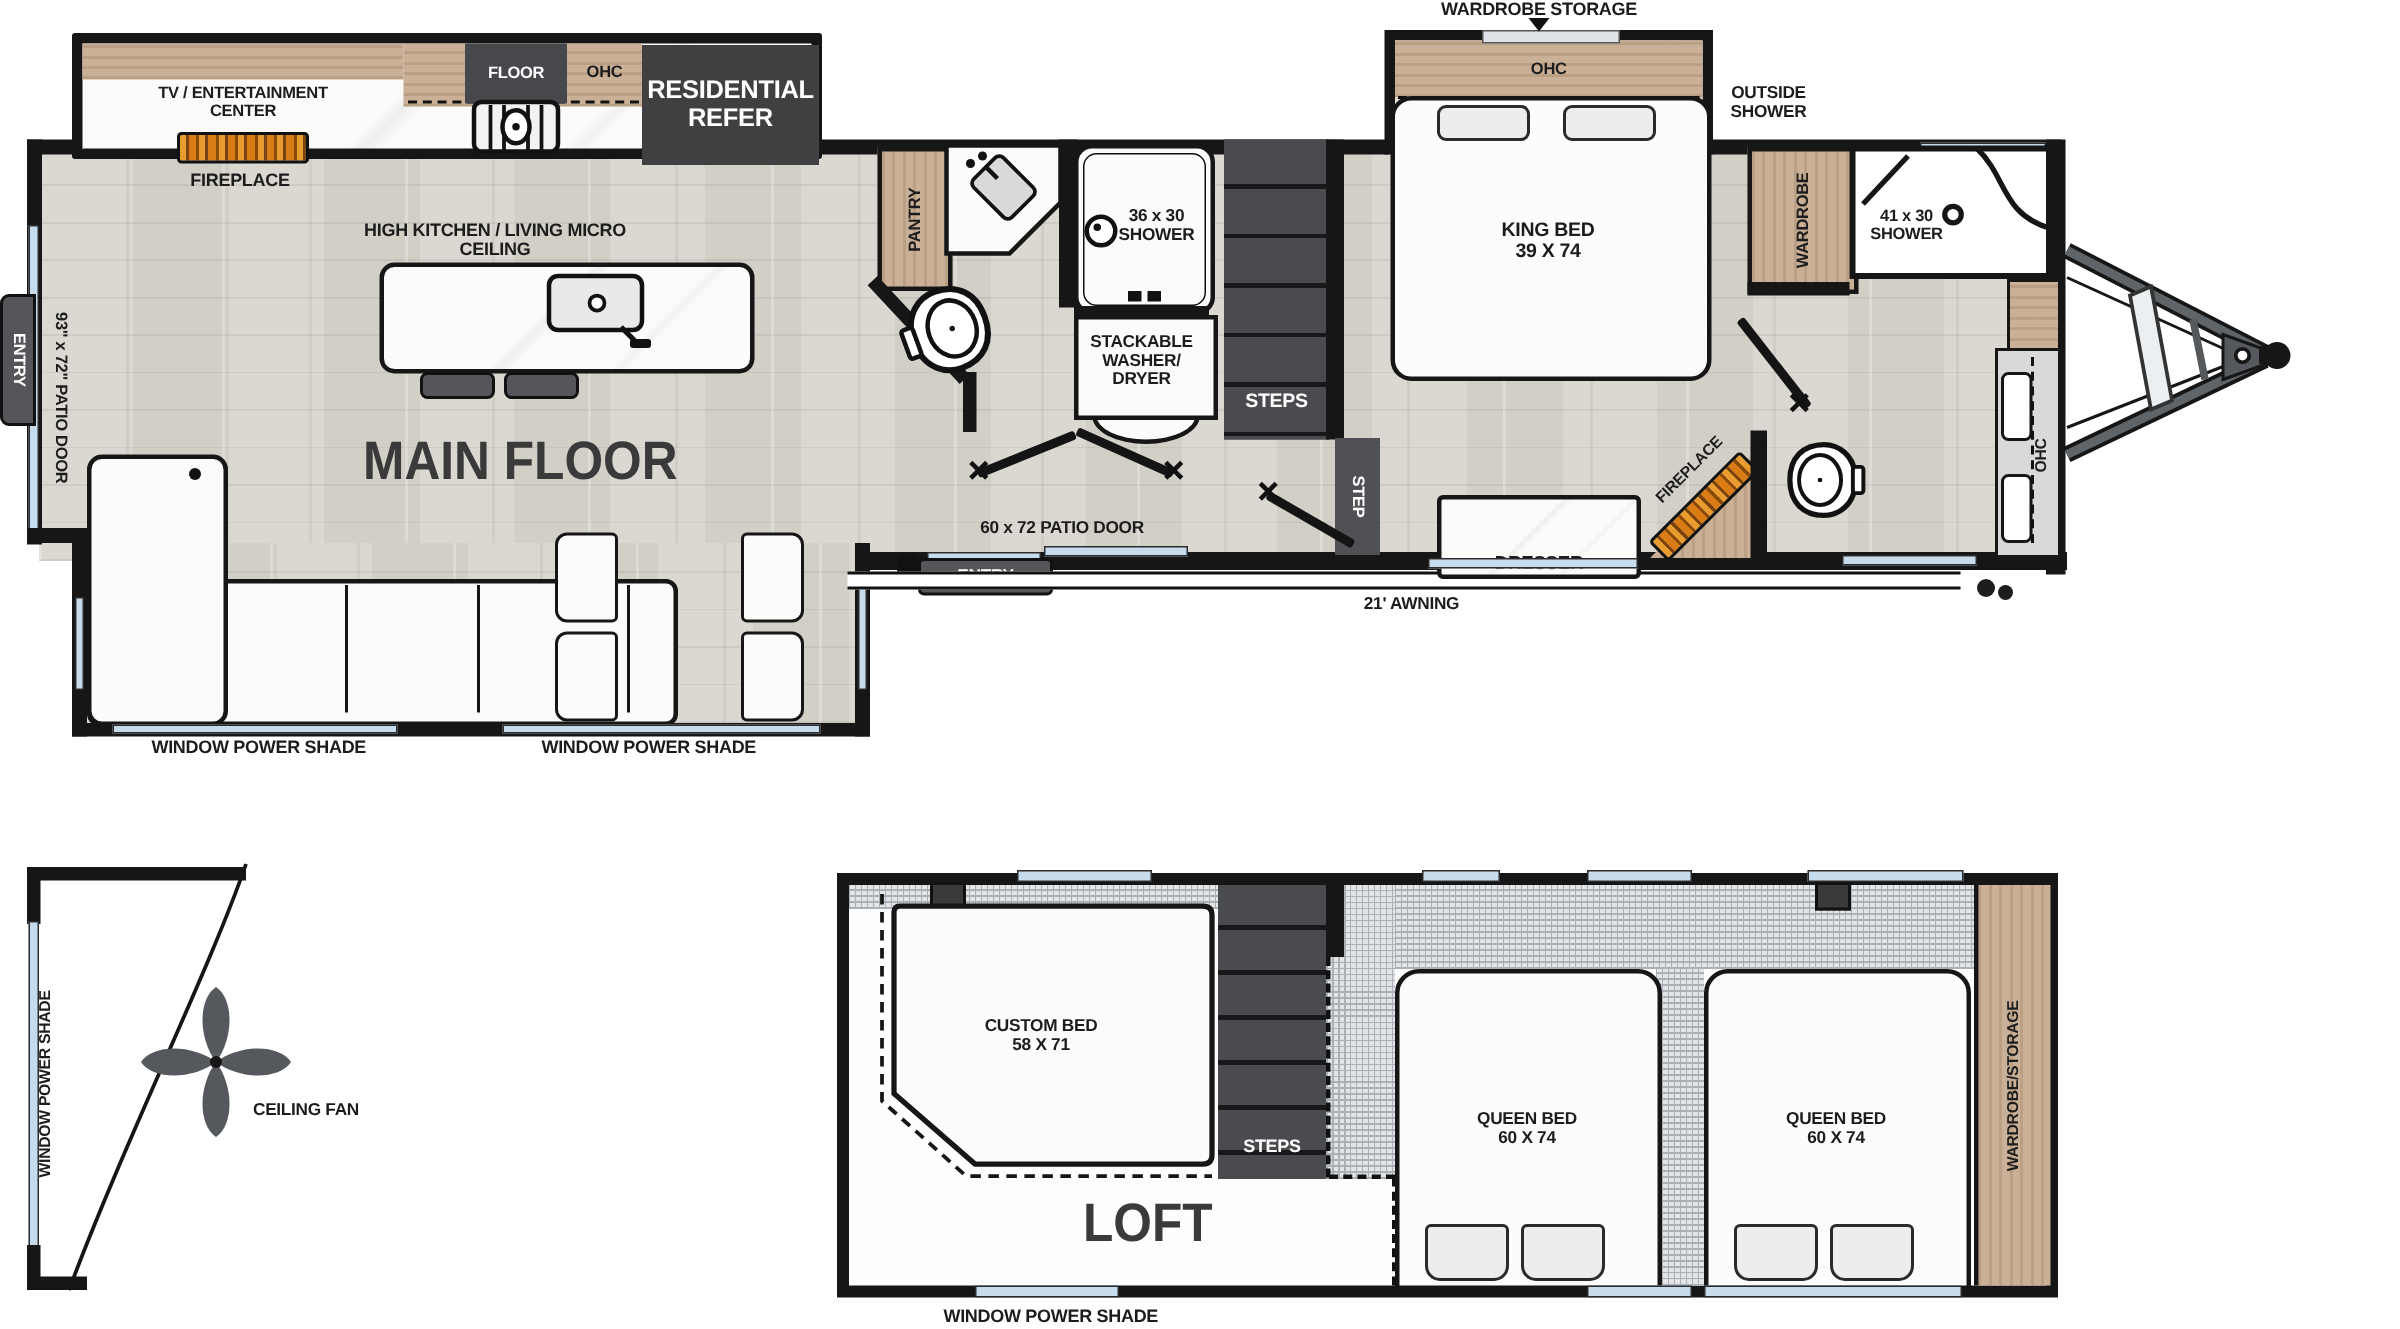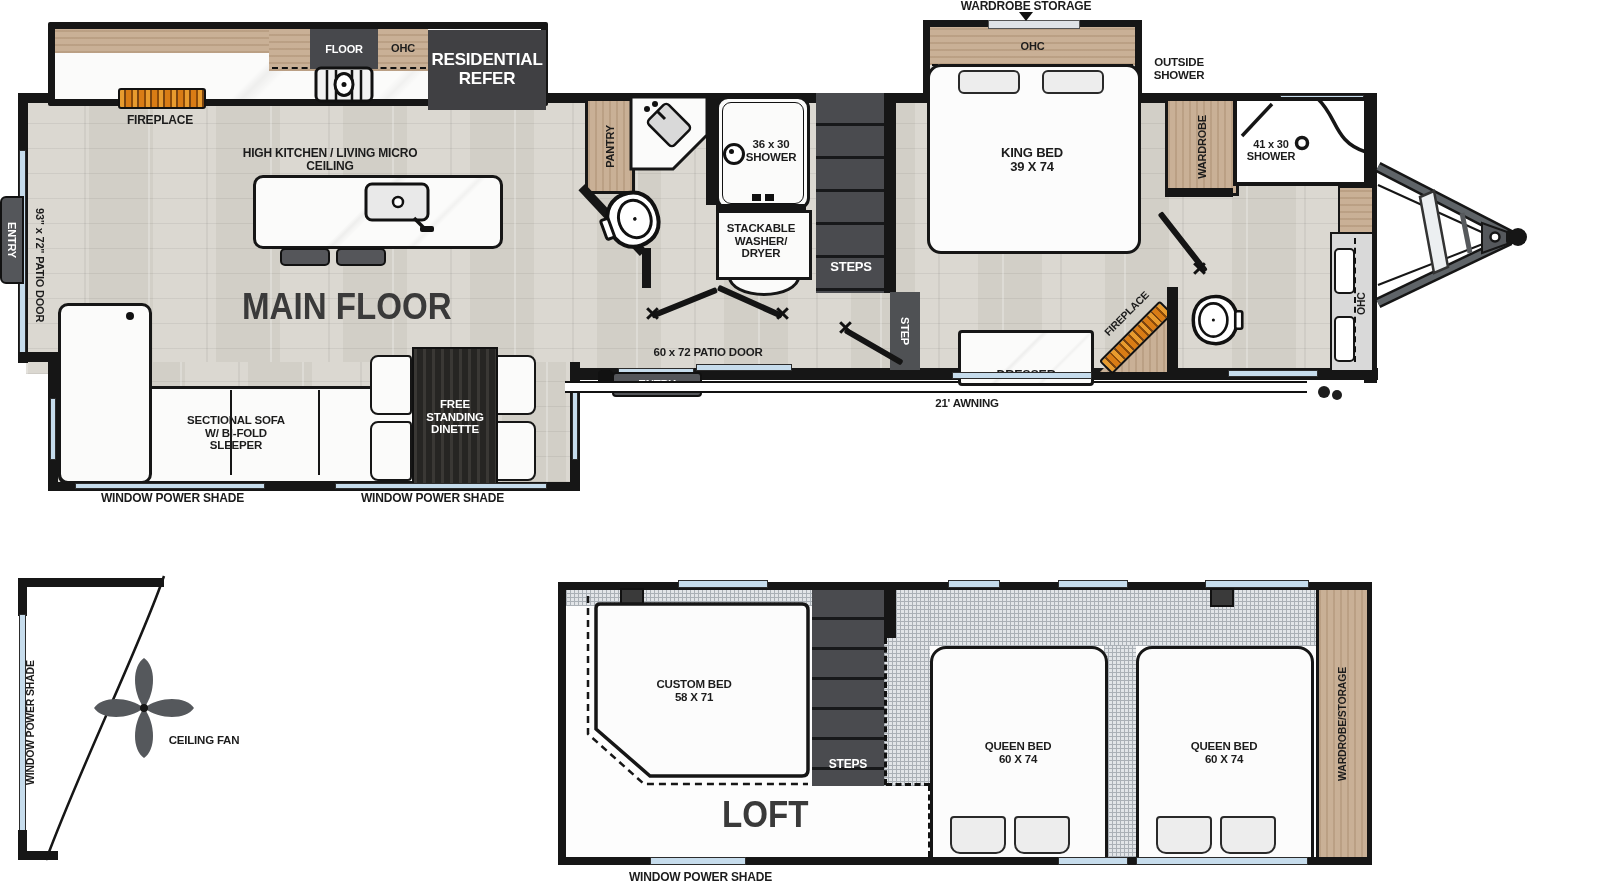--- a/index.html
+++ b/index.html
@@ -60,20 +60,22 @@
 
   <div class="dark" style="left:0px;top:196px;width:20px;height:84px;border:2px solid #111;border-radius:6px 0 0 6px;background:#54565a;display:flex;align-items:center;justify-content:center">
     <span class="lbl lblw vt-down" style="position:static;font-size:11px">ENTRY</span>
   </div>
   <div class="lbl vt-down" style="left:30px;top:158px;width:16px;height:214px;font-size:11px">93" x 72" PATIO DOOR</div>
 
   <div class="wall" style="left:48px;top:22px;width:500px;height:84px;border-radius:2px"></div>
   <div class="whitebox marble" style="left:55px;top:29px;width:486px;height:71px;border:none;background-color:#fbfbfa"></div>
   <div class="wall" style="left:55px;top:99px;width:490px;height:4px"></div>
   <div class="wood" style="left:55px;top:29px;width:214px;height:24px"></div>
+  <div class="lbl" style="left:60px;top:56px;width:204px;height:28px;font-size:11px">TV / ENTERTAINMENT
+CENTER</div>
   <div class="wood" style="left:269px;top:29px;width:159px;height:42px"></div>
   <div class="dashline" style="left:272px;top:67px;width:154px"></div>
   <div class="dark" style="left:310px;top:29px;width:68px;height:40px;display:flex;align-items:center;justify-content:center">
     <span class="lbl lblw" style="position:static;font-size:11px">FLOOR</span>
   </div>
   <div class="abs" style="left:313px;top:66px;width:62px;height:38px">
     <svg width="62" height="38" viewBox="0 0 62 38">
       <rect x="3" y="2" width="56" height="33" rx="5" fill="#f2f2f2" stroke="#111" stroke-width="3"></rect>
       <line x1="14" y1="4" x2="14" y2="35" stroke="#111" stroke-width="2.5"></line>
       <line x1="23" y1="4" x2="23" y2="35" stroke="#111" stroke-width="2.5"></line>
@@ -112,33 +114,25 @@
   <div class="win" style="left:50px;top:398px;width:6px;height:62px"></div>
   <div class="win" style="left:572px;top:388px;width:6px;height:72px"></div>
 
   <div class="whitebox" style="left:58px;top:386px;width:388px;height:92px;border-radius:8px"></div>
   <div class="whitebox" style="left:58px;top:303px;width:88px;height:175px;border-radius:10px"></div>
   <div class="seam" style="left:230px;top:390px;width:2px;height:85px"></div>
   <div class="seam" style="left:318px;top:390px;width:2px;height:85px"></div>
   <div class="seam" style="left:418px;top:390px;width:2px;height:85px"></div>
   <div class="abs" style="left:126px;top:312px;width:8px;height:8px;border-radius:50%;background:#111"></div>
   <div class="abs" style="left:404px;top:396px;width:8px;height:8px;border-radius:50%;background:#111"></div>
-  <div class="lbl" style="left:152px;top:414px;width:168px;height:44px">SECTIONAL SOFA
-W/ BI-FOLD
-SLEEPER</div>
 
   <div class="whitebox" style="left:370px;top:355px;width:38px;height:56px;border-width:2.5px;border-radius:8px 4px 4px 8px"></div>
   <div class="whitebox" style="left:370px;top:421px;width:38px;height:56px;border-width:2.5px;border-radius:8px 4px 4px 8px"></div>
   <div class="whitebox" style="left:494px;top:355px;width:38px;height:56px;border-width:2.5px;border-radius:4px 8px 8px 4px"></div>
   <div class="whitebox" style="left:494px;top:421px;width:38px;height:56px;border-width:2.5px;border-radius:4px 8px 8px 4px"></div>
-  <div class="abs" style="left:412px;top:347px;width:82px;height:136px;border:2px solid #111;background:repeating-linear-gradient(90deg,#3a3835 0 3px,#262523 3px 9px);display:flex;align-items:center;justify-content:center">
-    <span class="lbl lblw" style="position:static">FREE
-STANDING
-DINETTE</span>
-  </div>
   <div class="win" style="left:75px;top:483px;width:190px;height:6px"></div>
   <div class="win" style="left:335px;top:483px;width:212px;height:6px"></div>
   <div class="lbl" style="left:95px;top:492px;width:155px;height:14px;font-size:12px">WINDOW POWER SHADE</div>
   <div class="lbl" style="left:355px;top:492px;width:155px;height:14px;font-size:12px">WINDOW POWER SHADE</div>
 
   <div class="woodv" style="left:585px;top:98px;width:44px;height:90px;border:3px solid #161616;display:flex;align-items:center;justify-content:center">
     <span class="lbl vt-up" style="position:static;font-size:11px">PANTRY</span>
   </div>
   <div class="abs" style="left:629px;top:95px;width:82px;height:76px">
     <svg width="82" height="76" viewBox="0 0 82 76">
@@ -193,21 +187,21 @@
   <div class="hinge" style="left:1193px;top:262px"></div>
 
   <div class="lbl" style="left:638px;top:346px;width:140px;height:14px">60 x 72 PATIO DOOR</div>
   <div class="win" style="left:618px;top:368px;width:76px;height:7px"></div>
   <div class="win" style="left:696px;top:364px;width:96px;height:7px"></div>
   <div class="abs" style="left:598px;top:370px;width:15px;height:17px;background:#111;border-radius:4px"></div>
   <div class="dark" style="left:612px;top:372px;width:86px;height:21px;background:#54565a;border:2px solid #111;border-radius:4px;display:flex;align-items:center;justify-content:center">
     <span class="lbl lblw" style="position:static">ENTRY</span>
   </div>
   <div class="abs" style="left:565px;top:381px;width:742px;height:8px;background:#fff;border-top:2px solid #111;border-bottom:2px solid #111"></div>
-  <div class="lbl" style="left:922px;top:397px;width:90px;height:14px">21' AWNING</div>
+  <div class="lbl" style="left:896px;top:397px;width:90px;height:14px">21' AWNING</div>
 
   <div class="wall" style="left:923px;top:20px;width:219px;height:83px"></div>
   <div class="floor" style="left:930px;top:27px;width:205px;height:76px"></div>
   <div class="wood" style="left:930px;top:27px;width:205px;height:38px;display:flex;align-items:center;justify-content:center">
     <span class="lbl" style="position:static;font-size:11px">OHC</span>
   </div>
   <div class="dashline" style="left:932px;top:64px;width:201px"></div>
   <div class="abs" style="left:988px;top:20px;width:90px;height:7px;background:#dfe3e7;border:1px solid #555"></div>
   <div class="lbl" style="left:958px;top:0px;width:136px;height:12px;font-size:12px">WARDROBE STORAGE</div>
   <div class="abs" style="left:1019px;top:12px;width:0;height:0;border-left:7px solid transparent;border-right:7px solid transparent;border-top:9px solid #111"></div>

